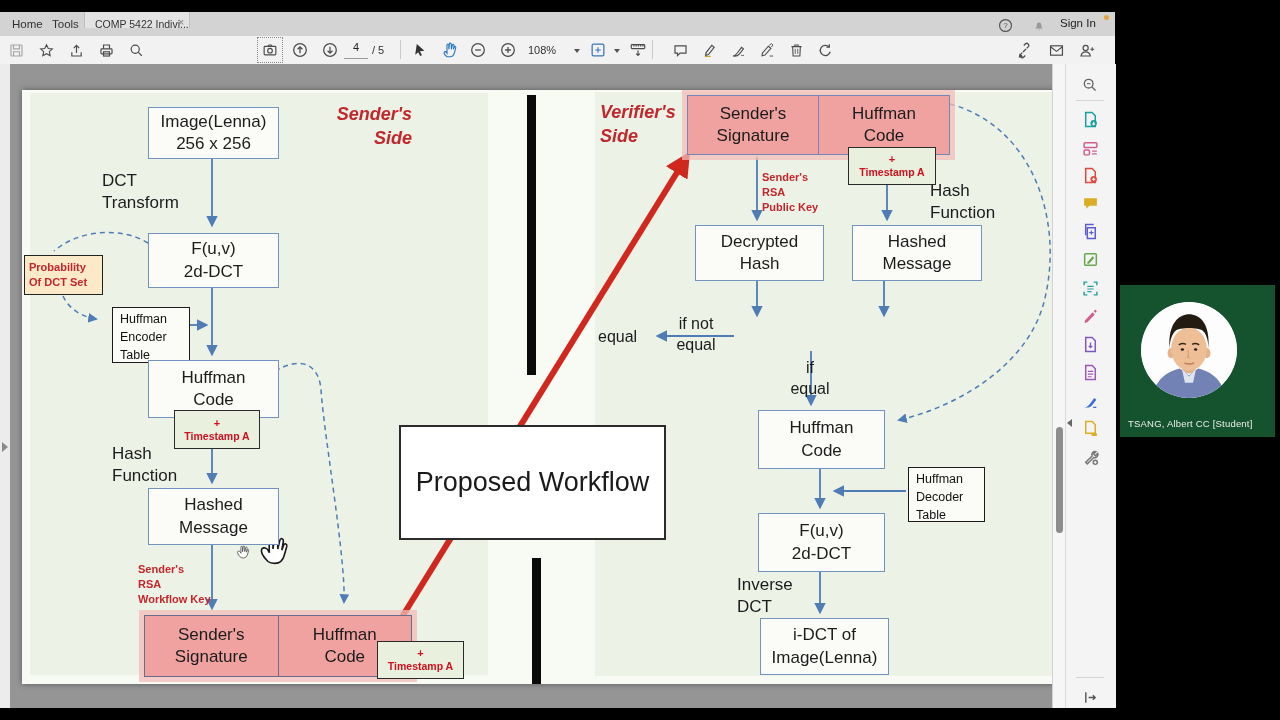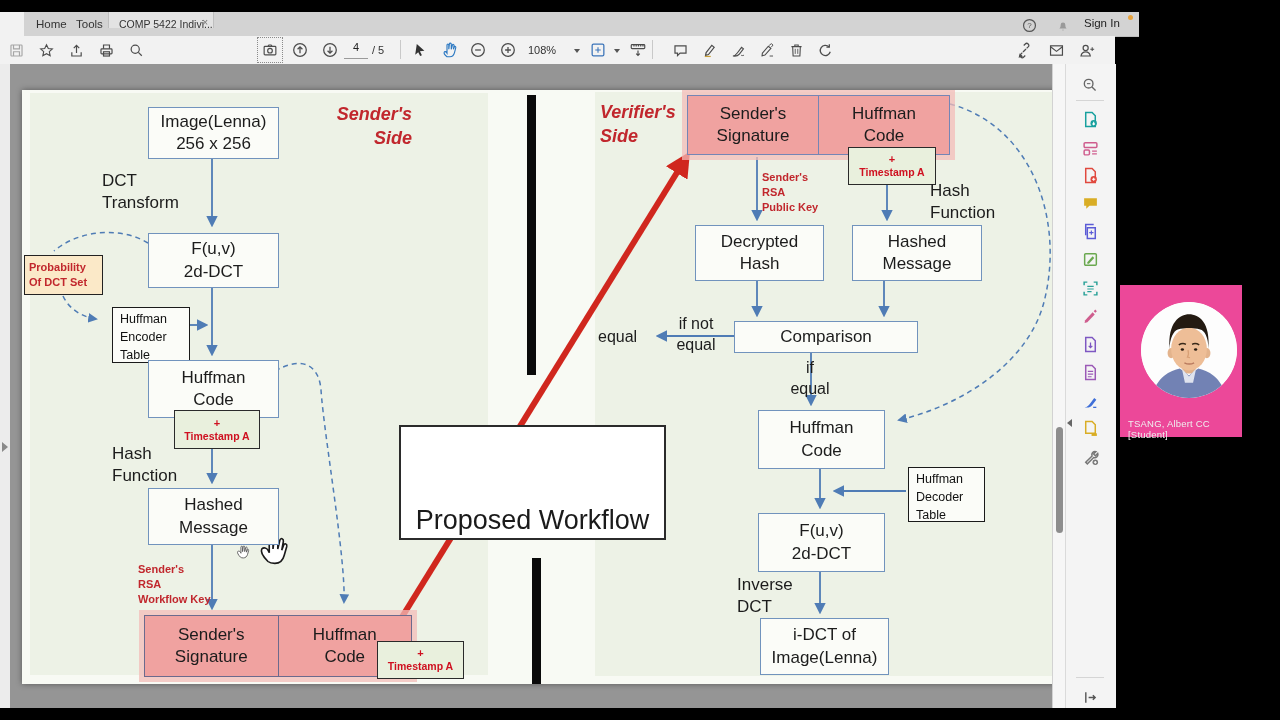--- a/index.html
+++ b/index.html
@@ -1,20 +1,20 @@
 <!DOCTYPE html>
 <html><head>
 <meta charset="utf-8">
 <style>
   html,body{margin:0;padding:0;background:#000;}
   .screen{position:relative;width:1280px;height:720px;background:#000;overflow:hidden;
           font-family:"Liberation Sans",sans-serif;-webkit-font-smoothing:antialiased;}
   .app{position:absolute;left:0;top:12px;width:1115px;height:696px;background:#f2f2f2;}
   
-  .tabbar{position:absolute;left:0;top:0;width:1115px;height:24px;background:#d3d3d3;border-bottom:1px solid #bdbdbd;margin-left:24px;}
+  .tabbar{position:absolute;left:0;top:0;width:1115px;height:24px;background:#d3d3d3;border-bottom:1px solid #bdbdbd;}
   .tabtxt{position:absolute;top:6px;font-size:11.5px;color:#333;}
   .doctab{position:absolute;left:84px;top:0;width:104px;height:16px;background:#e3e3e3;border-left:1px solid #bfbfbf;border-right:1px solid #bfbfbf;}
   .doctab .lbl{position:absolute;left:10px;top:6px;font-size:10.5px;color:#333;white-space:nowrap;}
   .doctab .x{position:absolute;right:5px;top:5px;font-size:10px;color:#777;}
   .signin{position:absolute;top:5px;font-size:11.5px;color:#222;}
   .dot{position:absolute;width:5px;height:5px;border-radius:50%;background:#e8a33d;}
   
   .toolbar{position:absolute;left:0;top:24px;width:1115px;height:28px;background:#f2f2f2;border-bottom:1px solid #c2c2c2;}
   .tl{position:absolute;top:2px;width:24px;height:24px;display:flex;align-items:center;justify-content:center;}
   .tl.sel{outline:1px dotted #8a8a8a;}
@@ -44,25 +44,25 @@
   .sd{position:absolute;color:#c1272d;font-weight:bold;font-style:italic;font-size:18px;line-height:1.35;}
   .rl{position:absolute;color:#c1272d;font-weight:bold;font-size:11px;line-height:1.35;}
   .ts{position:absolute;background:#e9f0dd;border:1.6px solid #2a2a2a;color:#cf1020;font-weight:bold;
       font-size:10.5px;line-height:1.2;display:flex;flex-direction:column;justify-content:center;text-align:center;}
   .ts .p{font-size:11px;}
   .pk{position:absolute;display:flex;background:#f0a2a0;border:1.6px solid #6c6a8d;box-shadow:0 0 0 5px rgba(243,188,184,.75);}
   .pk .cell{flex:1;display:flex;flex-direction:column;justify-content:center;align-items:center;font-size:17px;color:#1c1c1c;line-height:1.32;text-align:center;}
   .pk .cell+.cell{border-left:1.6px solid #6c6a8d;}
   .bar{position:absolute;background:#0a0a0a;}
   .wf{position:absolute;left:377px;top:335px;width:263px;height:111px;background:#fff;border:2px solid #2b2b2b;
-      display:flex;flex-direction:column;justify-content:flex-end;align-items:center;font-size:27px;color:#1a1a1a;line-height:1.25;}
+      display:flex;flex-direction:column;justify-content:center;align-items:center;font-size:27px;color:#1a1a1a;line-height:1.25;}
   .l{display:block;}
   svg.ov{position:absolute;left:0;top:0;pointer-events:none;}
   
-  .webcam{position:absolute;left:1120px;top:285px;width:122px;height:152px;background:#ec4899;}
+  .webcam{position:absolute;left:1120px;top:285px;width:155px;height:152px;background:#14532d;}
   .avatar{position:absolute;left:21px;top:17px;width:96px;height:96px;border-radius:50%;overflow:hidden;background:#fdfdfd;}
   .camname{position:absolute;left:8px;top:133px;font-size:9.5px;color:#efefef;letter-spacing:.2px;}
 </style>
 </head>
 <body>
 
 <div class="screen">
   <div class="app">
 
     <div class="tabbar">
@@ -386,23 +386,20 @@
             <span class="l">Hash</span>
               <span class="l">Function</span>
           </div>
           <div class="bx" style="left:673px;top:135px;width:127px;height:54px">
             <span class="l">Decrypted</span>
               <span class="l">Hash</span>
           </div>
           <div class="bx" style="left:830px;top:135px;width:128px;height:54px">
             <span class="l">Hashed</span>
               <span class="l">Message</span>
-          </div>
-          <div class="bx" style="left:712px;top:231px;width:182px;height:30px">
-            <span class="l">Comparison</span>
           </div>
           <div class="lb" style="left:646px;top:224px;width:56px;text-align:center;font-size:16px">
             <span class="l">if not</span>
               <span class="l">equal</span>
           </div>
           <div class="lb" style="left:576px;top:237px;font-size:16px">
             <span>equal</span>
           </div>
           <div class="lb" style="left:756px;top:268px;width:64px;text-align:center;font-size:16px">
             <span class="l">if</span>

